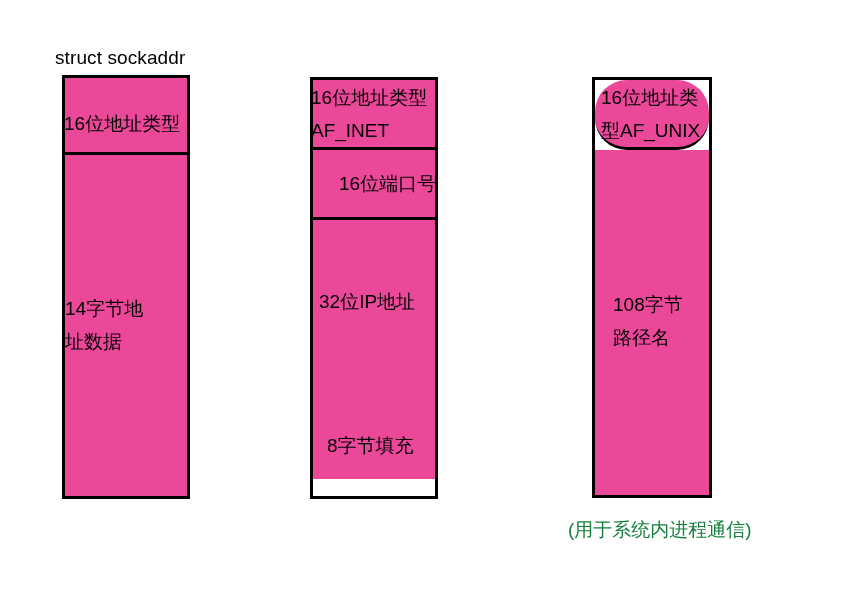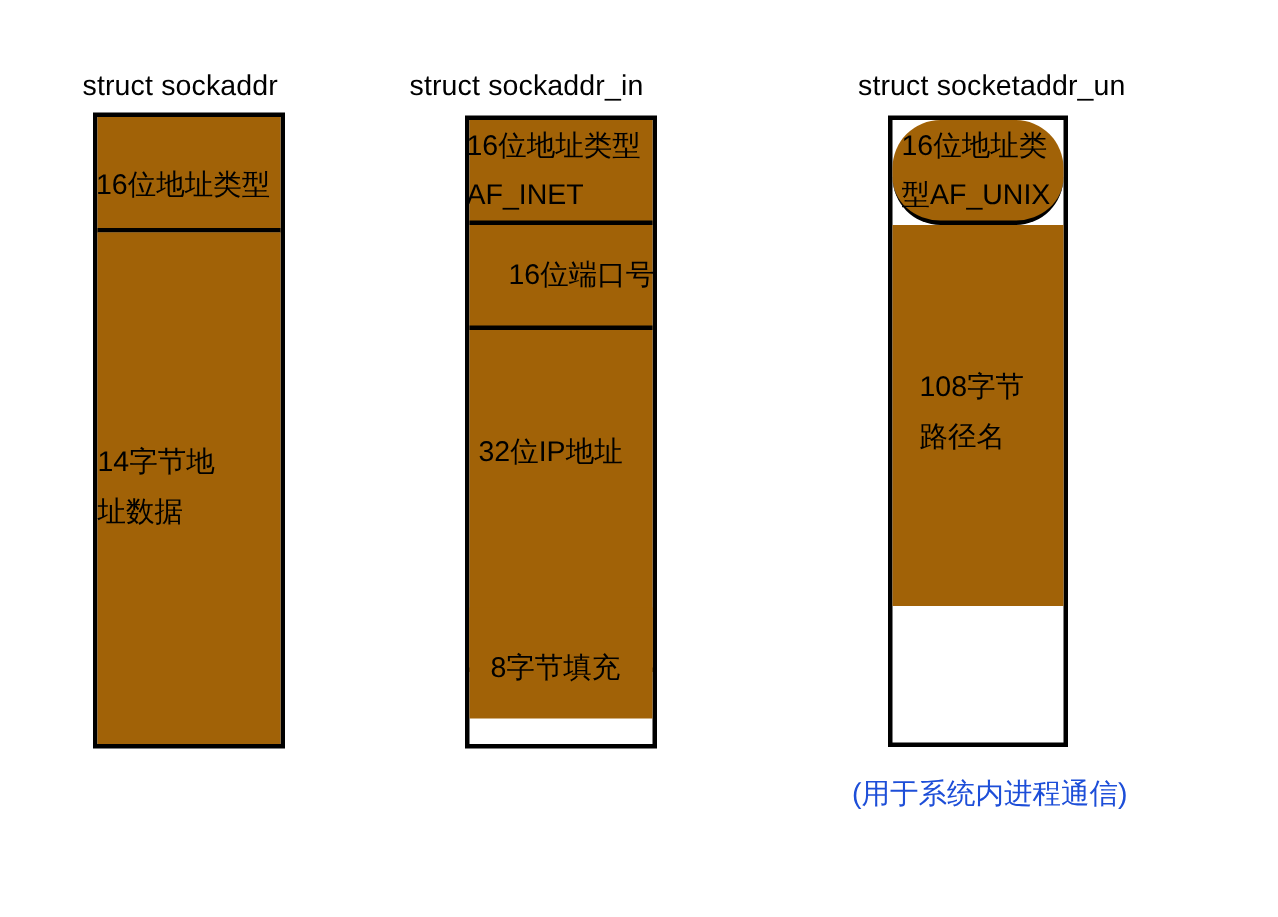--- a/index.html
+++ b/index.html
@@ -29,21 +29,21 @@
   }
   .struct {
     position: absolute;
     box-sizing: border-box;
     border: 3px solid #000;
     background: #fff;
   }
   .field {
     position: absolute;
     box-sizing: border-box;
-    background: #a16207;
+    background: #ec4899;
     display: flex;
     align-items: center;
     overflow: visible;
   }
   .field-sep {
     border-bottom: 3px solid #000;
   }
   .field-text {
     font-size: 19px;
     line-height: 30px;
@@ -52,21 +52,21 @@
   }
   .field-text.two-line {
     white-space: normal;
     line-height: 33px;
   }
   .note {
     position: absolute;
     font-size: 19px;
     line-height: 24px;
     white-space: nowrap;
-    color: #1d4ed8;
+    color: #15803d;
   }
 
   
   #title-1 { left: 55px; top: 47px; }
   #struct-1 { left: 62px; top: 75px; width: 128px; height: 424px; }
   #c1-f1 { left: 0; top: 0; width: 100%; height: 77px; padding-left: 0px; }
   #c1-f1 .field-text { margin-left: -1px; margin-top: 18px; }
   #c1-f2 { left: 0; top: 77px; width: 100%; height: 341px; }
   #c1-f2 .field-text { margin-top: -2px; }
 
@@ -80,21 +80,21 @@
   #c2-f3 { left: 0; top: 140px; width: 100%; height: 228px; }
   #c2-f3 .field-text { margin-left: 6px; margin-top: -62px; }
   #c2-f4 { left: 0; top: 325px; width: 100%; height: 74px; }
   #c2-f4 .field-text { margin-left: 14px; margin-top: 8px; }
 
   
   #title-3 { left: 572px; top: 47px; }
   #struct-3 { left: 592px; top: 77px; width: 120px; height: 421px; }
   #c3-f1 { left: 0; top: 0; width: 100%; height: 70px; border-radius: 32px; }
   #c3-f1 .field-text { margin-left: 6px; margin-top: 0px; }
-  #c3-f2 { left: 0; top: 70px; width: 100%; height: 254px; }
+  #c3-f2 { left: 0; top: 70px; width: 100%; height: 345px; }
   #c3-f2 .field-text { margin-left: 18px; margin-top: -4px; }
 
   #bottom-note { left: 568px; top: 518px; }
 </style>
 </head>
 <body>
 
 <div class="canvas">
 
   <div class="col-title" id="title-1">struct sockaddr</div>
@@ -103,42 +103,40 @@
 
     <div class="field field-sep" id="c1-f1">
       <span class="field-text">16位地址类型</span>
     </div>
 
     <div class="field" id="c1-f2">
       <span class="field-text two-line">14字节地<br>址数据</span>
     </div>
   </div>
 
-  <div class="col-title" id="title-2">struct sockaddr_in</div>
 
   <div class="struct" id="struct-2">
 
     <div class="field field-sep" id="c2-f1">
       <span class="field-text two-line">16位地址类型<br>AF_INET</span>
     </div>
 
     <div class="field field-sep" id="c2-f2">
       <span class="field-text">16位端口号</span>
     </div>
 
     <div class="field field-sep" id="c2-f3">
       <span class="field-text">32位IP地址</span>
     </div>
 
     <div class="field" id="c2-f4">
       <span class="field-text">8字节填充</span>
     </div>
   </div>
 
-  <div class="col-title" id="title-3">struct socketaddr_un</div>
 
   <div class="struct" id="struct-3">
 
     <div class="field field-sep" id="c3-f1">
       <span class="field-text two-line">16位地址类<br>型AF_UNIX</span>
     </div>
 
     <div class="field" id="c3-f2">
       <span class="field-text two-line">108字节<br>路径名</span>
     </div>

